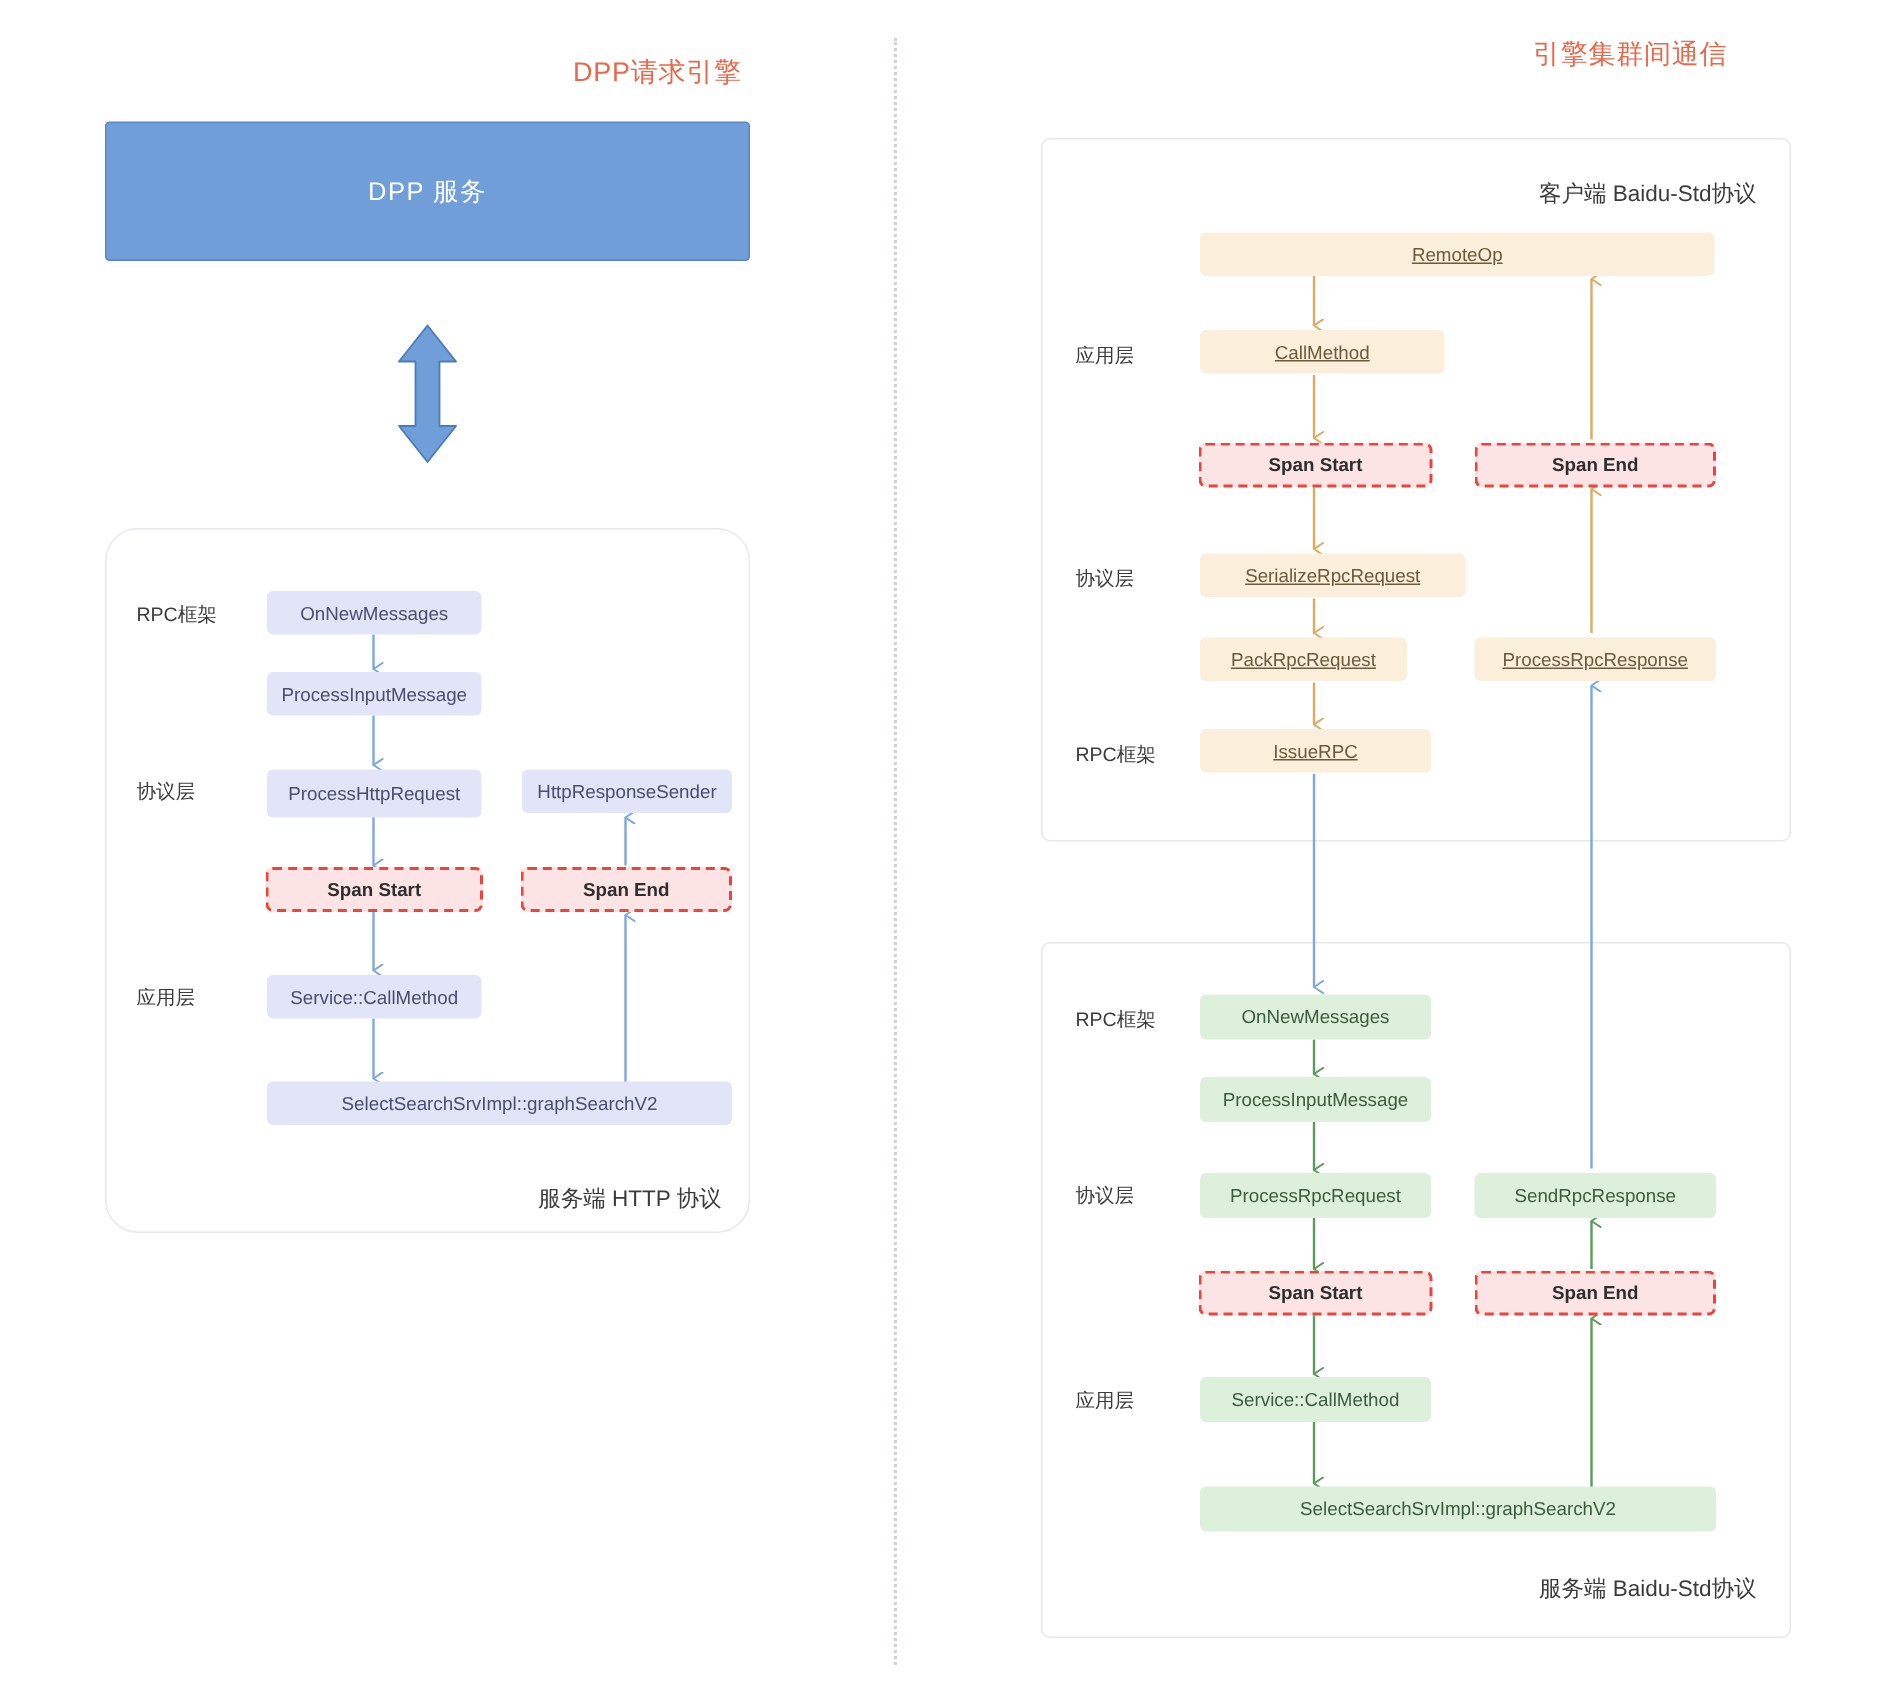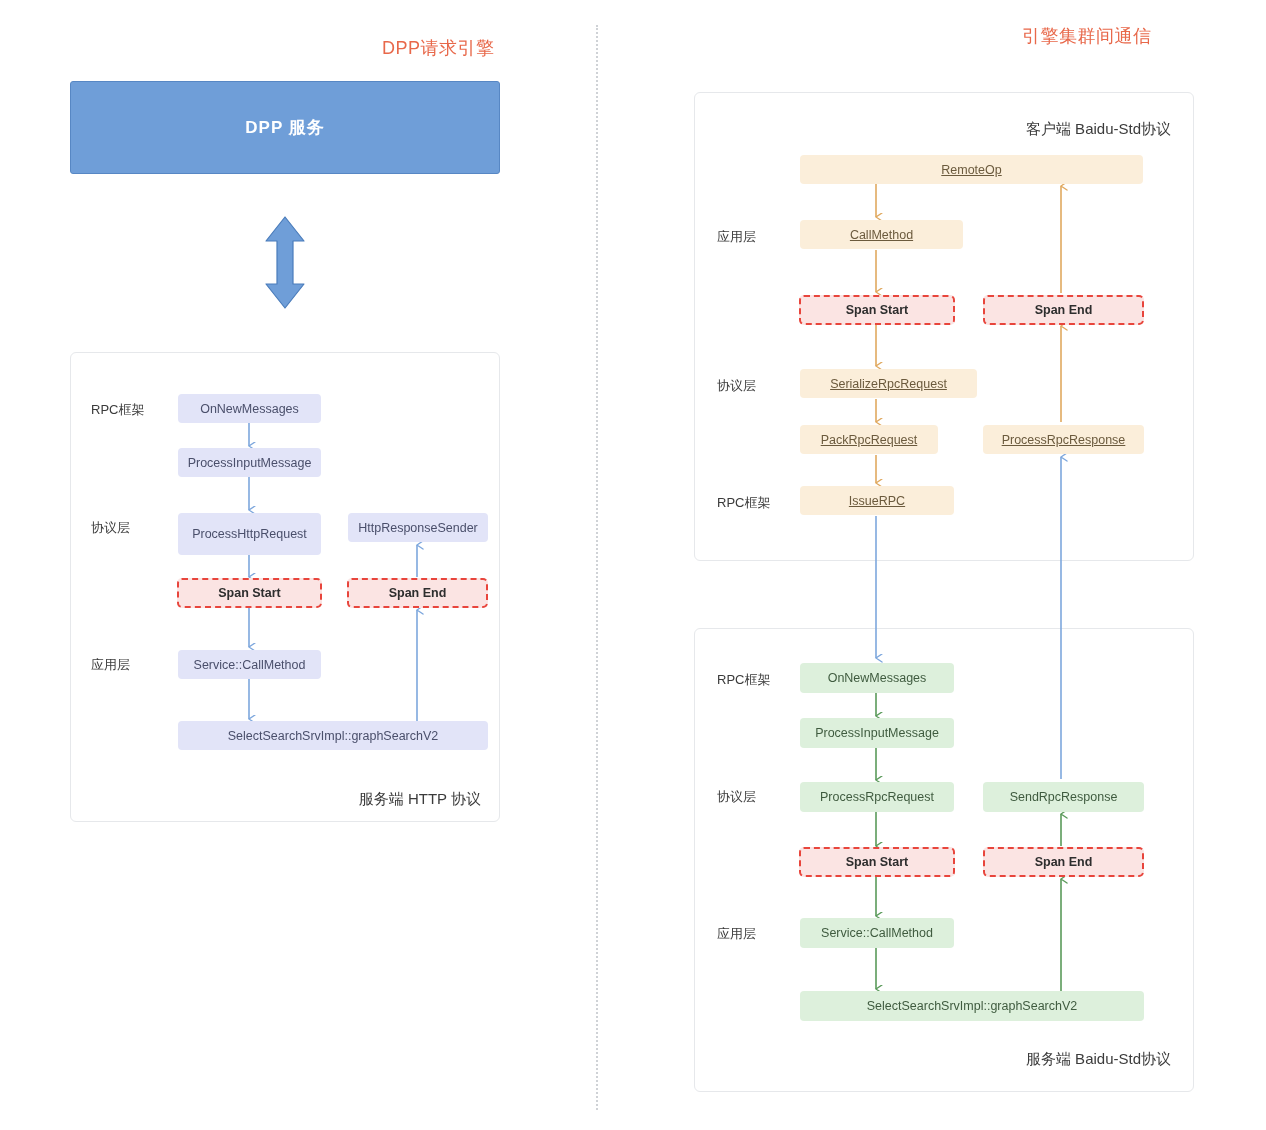--- a/index.html
+++ b/index.html
@@ -13,21 +13,21 @@
   
   .sec-title{
     font-size:18px;color:#e8684a;letter-spacing:.5px;white-space:nowrap;
   }
 
   
   .service-box{
     left:70px;top:81px;width:428px;height:91px;
     background:#6f9ed8;border:1px solid #5787c4;border-radius:3px;
     display:flex;align-items:center;justify-content:center;
-    color:#ffffff;font-size:17px;font-weight:bold;letter-spacing:1px;
+    color:#ffffff;font-size:17px;font-weight:normal;letter-spacing:1px;
   }
 
   
   .dbl-arrow{left:255px;top:215px;width:60px;height:95px;}
 
   
   .panel{
     border:1px solid #e6e8eb;border-radius:6px;background:#ffffff;
   }
   .panel-caption{
@@ -75,21 +75,21 @@
 <div class="abs service-box">
   <span>DPP 服务</span>
 </div>
 
 <div class="abs dbl-arrow">
   <svg width="60" height="95" viewBox="0 0 60 95">
     <polygon points="30,2 49,26 38,26 38,69 49,69 30,93 11,69 22,69 22,26 11,26" fill="#6f9ed8" stroke="#4a7cbb" stroke-width="1.2" stroke-linejoin="round"></polygon>
   </svg>
 </div>
 
-<div class="abs panel" style="left:70px;top:352px;width:428px;height:468px;">
+<div class="abs panel" style="left:70px;top:352px;width:428px;height:468px;border-radius:22px;">
   <div class="panel-caption" style="right:18px;bottom:12px;">服务端 HTTP 协议</div>
 </div>
 
 <div class="abs panel" style="left:694px;top:79px;width:498px;height:467px;margin-top:13px;">
   <div class="panel-caption" style="right:22px;top:27px;">客户端 Baidu-Std协议</div>
 </div>
 
 <div class="abs panel" style="left:694px;top:628px;width:498px;height:462px;">
   <div class="panel-caption" style="right:22px;bottom:22px;">服务端 Baidu-Std协议</div>
 </div>
@@ -162,21 +162,21 @@
 
   <line x1="1061" y1="846" x2="1061" y2="814" stroke="#5a9a5a" stroke-width="1.6" marker-end="url(#ahg-up)"></line>
 </svg>
 
 <div class="abs layer-label" style="left:91px;top:401px;">RPC框架</div>
 <div class="abs layer-label" style="left:91px;top:519px;">协议层</div>
 <div class="abs layer-label" style="left:91px;top:656px;">应用层</div>
 
 <div class="node blue" style="left:178px;top:394px;width:143px;height:29px;">OnNewMessages</div>
 <div class="node blue" style="left:178px;top:448px;width:143px;height:29px;">ProcessInputMessage</div>
-<div class="node blue" style="left:178px;top:513px;width:143px;height:42px;">ProcessHttpRequest</div>
+<div class="node blue" style="left:178px;top:513px;width:143px;height:32px;">ProcessHttpRequest</div>
 <div class="node blue" style="left:348px;top:513px;width:140px;height:29px;">HttpResponseSender</div>
 <div class="node span" style="left:177px;top:578px;width:145px;height:30px;">Span Start</div>
 <div class="node span" style="left:347px;top:578px;width:141px;height:30px;">Span End</div>
 <div class="node blue" style="left:178px;top:650px;width:143px;height:29px;">Service::CallMethod</div>
 <div class="node blue" style="left:178px;top:721px;width:310px;height:29px;">SelectSearchSrvImpl::graphSearchV2</div>
 
 <div class="abs layer-label" style="left:717px;top:228px;">应用层</div>
 <div class="abs layer-label" style="left:717px;top:377px;">协议层</div>
 <div class="abs layer-label" style="left:717px;top:494px;">RPC框架</div>
 

